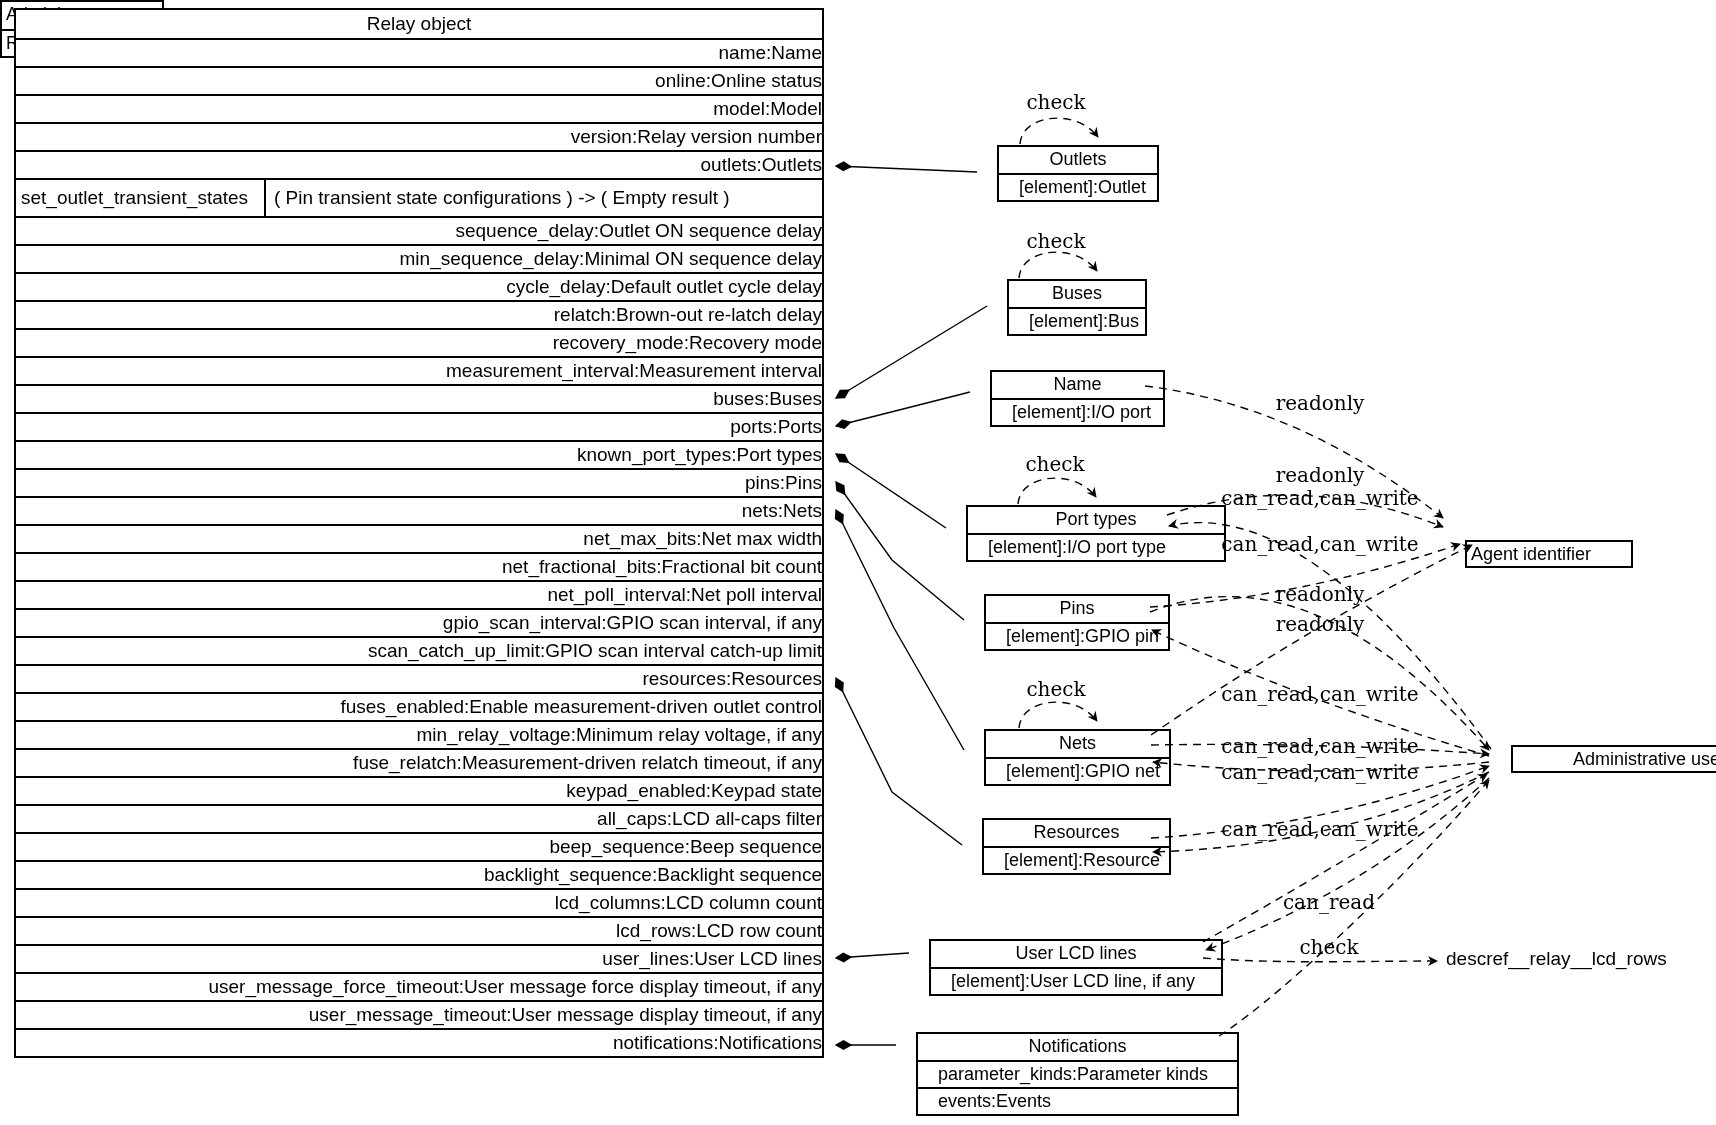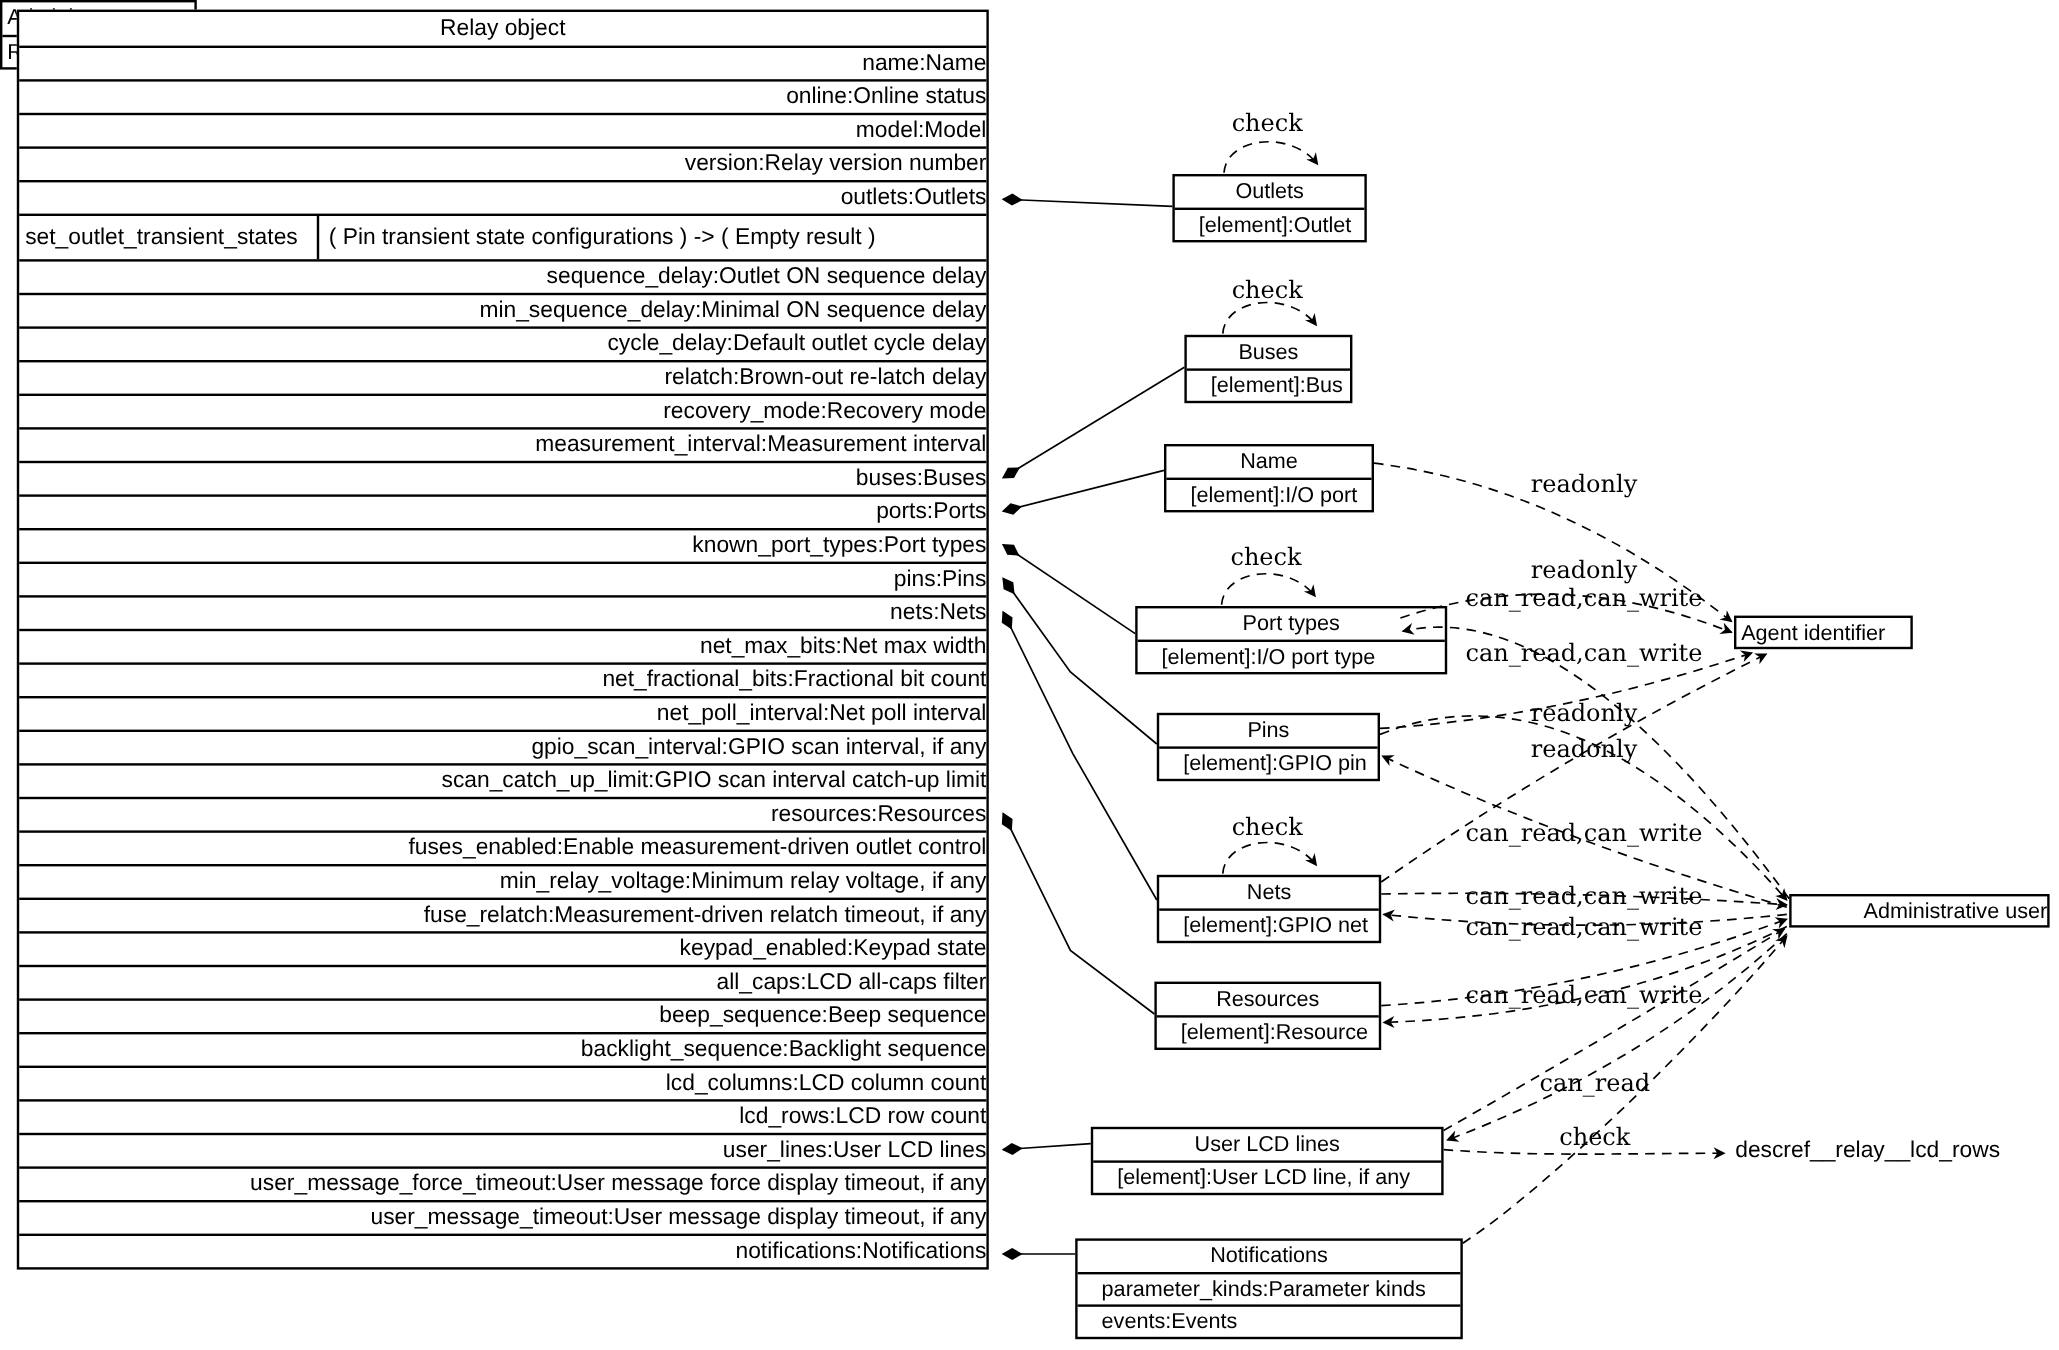--- a/index.html
+++ b/index.html
@@ -6,33 +6,33 @@
   #canvas{position:relative;width:1716px;height:1125px;background:#fff;
           font-family:"Liberation Sans",sans-serif;color:#000;overflow:hidden;}
   
   #relay{position:absolute;left:14px;top:8px;width:806px;border:2px solid #000;background:#fff;font-size:19px;}
   #relay .ttitle{height:28px;line-height:27px;text-align:center;box-sizing:border-box;}
   #relay .trow{height:28px;line-height:25px;padding-left:5px;border-top:2px solid #000;box-sizing:border-box;white-space:nowrap;overflow:hidden;text-align:right;}
   #relay .tmethod{display:flex;height:38px;border-top:2px solid #000;box-sizing:border-box;}
   #relay .tmethod .mname{width:250px;border-right:2px solid #000;box-sizing:border-box;line-height:35px;padding-left:5px;white-space:nowrap;}
   #relay .tmethod .msig{flex:1;line-height:35px;padding-left:8px;white-space:nowrap;}
   
-  .gnode{position:absolute;border:2px solid #000;background:#fff;font-size:18px;box-sizing:border-box;}
+  .gnode{position:absolute;border:2px solid #000;background:#fff;font-size:18px;box-sizing:border-box;margin-left:20px;}
   .gnode .gtitle{height:26px;line-height:24px;text-align:center;box-sizing:border-box;white-space:nowrap;overflow:hidden;}
   .gnode .grow{height:27px;line-height:24px;padding:0 20px;border-top:2px solid #000;box-sizing:border-box;white-space:nowrap;overflow:hidden;}
   #n-outlets{left:977px;top:145px;width:162px;}
   #n-buses{left:987px;top:279px;width:140px;}
   #n-ports{left:970px;top:370px;width:175px;}
   #n-port_types{left:946px;top:505px;width:260px;}
   #n-pins{left:964px;top:594px;width:186px;}
   #n-nets{left:964px;top:729px;width:187px;}
   #n-resources{left:962px;top:818px;width:189px;}
   #n-user_lcd_lines{left:909px;top:939px;width:294px;}
   #n-notifications{left:896px;top:1032px;width:323px;}
-  #n-agent{left:1445px;top:513px;width:149px;height:28px;line-height:24px;padding-left:4px;font-size:18px;white-space:nowrap;}
+  #n-agent{left:1445px;top:540px;width:168px;height:28px;line-height:24px;padding-left:4px;font-size:18px;white-space:nowrap;}
   #n-admin-head{left:1491px;top:745px;width:217px;height:28px;line-height:24px;padding-left:4px;font-size:18px;white-space:nowrap;text-align:right;}
   #n-admin-rows{left:1491px;top:771px;width:164px;border:2px solid #000;background:#fff;box-sizing:border-box;font-size:18px;}
   #n-admin-rows .grow2{height:27px;line-height:24px;padding-left:4px;box-sizing:border-box;white-space:nowrap;}
   #n-admin-rows .grow2 + .grow2{border-top:2px solid #000;}
   #descref{position:absolute;left:1446px;top:948px;font-size:19px;white-space:nowrap;}
   
   #edges{position:absolute;left:0;top:0;pointer-events:none;}
   .edge{fill:none;stroke:#000;stroke-width:1.4;}
   .dash{stroke-dasharray:8,6;}
   .elabel{font-family:"DejaVu Serif","Liberation Serif",serif;font-size:20px;fill:#000;text-anchor:middle;}

